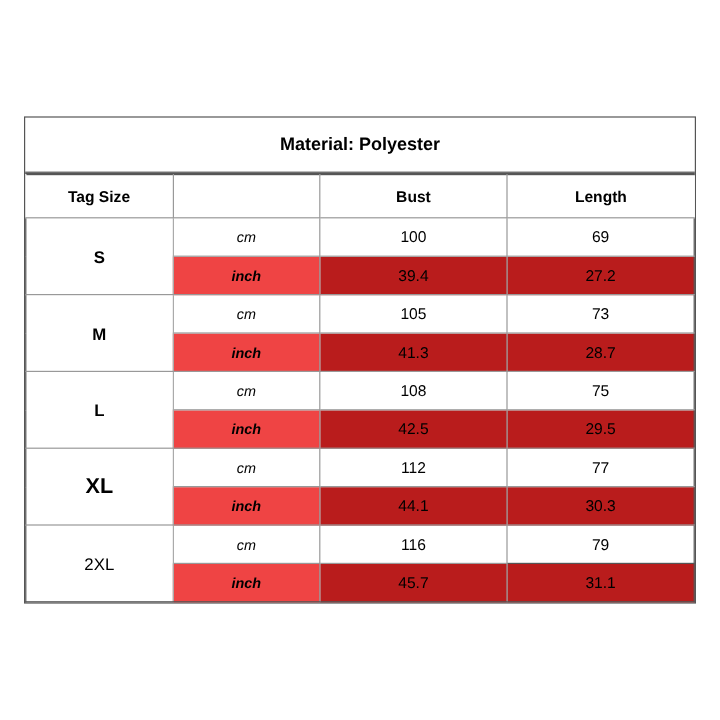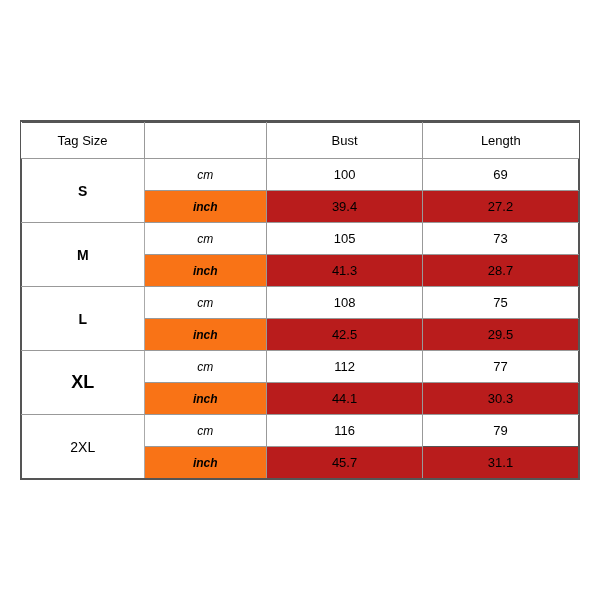--- a/index.html
+++ b/index.html
@@ -38,41 +38,41 @@
 
     th, td {
       border: 1px solid #aaa;
       text-align: center;
       padding: 0;
       font-size: 13px;
     }
 
     .header-row th {
       padding: 10px 22px;
-      font-weight: normal;
+      font-weight: bold;
       background: #fff;
       border-top: 1.5px solid #555;
     }
 
     .tag-size-cell {
       font-weight: bold;
       font-size: 14px;
       border-left: 1.5px solid #555;
       border-right: 1px solid #aaa;
     }
 
     .unit-cell {
       padding: 8px 6px;
       font-size: 12px;
       font-style: italic;
     }
 
     .unit-cell.inch {
       font-weight: bold;
-      background: #f97316;
+      background: #ef4444;
     }
 
     .value-cell {
       padding: 8px 6px;
     }
 
     .value-cell.inch {
       background: #b91c1c;
     }
 
@@ -119,20 +119,21 @@
     
     .col-tag { width: 22%; }
     .col-unit { width: 22%; }
     .col-bust { width: 28%; }
     .col-length { width: 28%; }
   </style>
 </head>
 <body>
 
 <div class="container">
+  <div class="title-row">Material: Polyester</div>
   <div class="table-wrap">
     <table>
       <colgroup>
         <col class="col-tag">
         <col class="col-unit">
         <col class="col-bust">
         <col class="col-length">
       </colgroup>
       <thead>
         <tr class="header-row">

